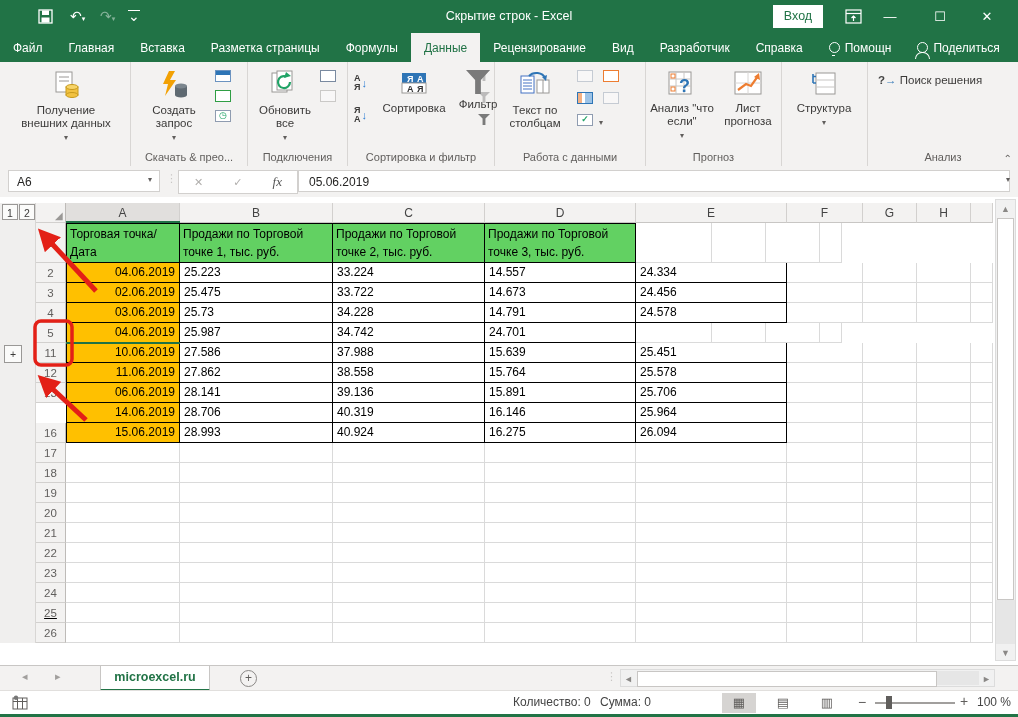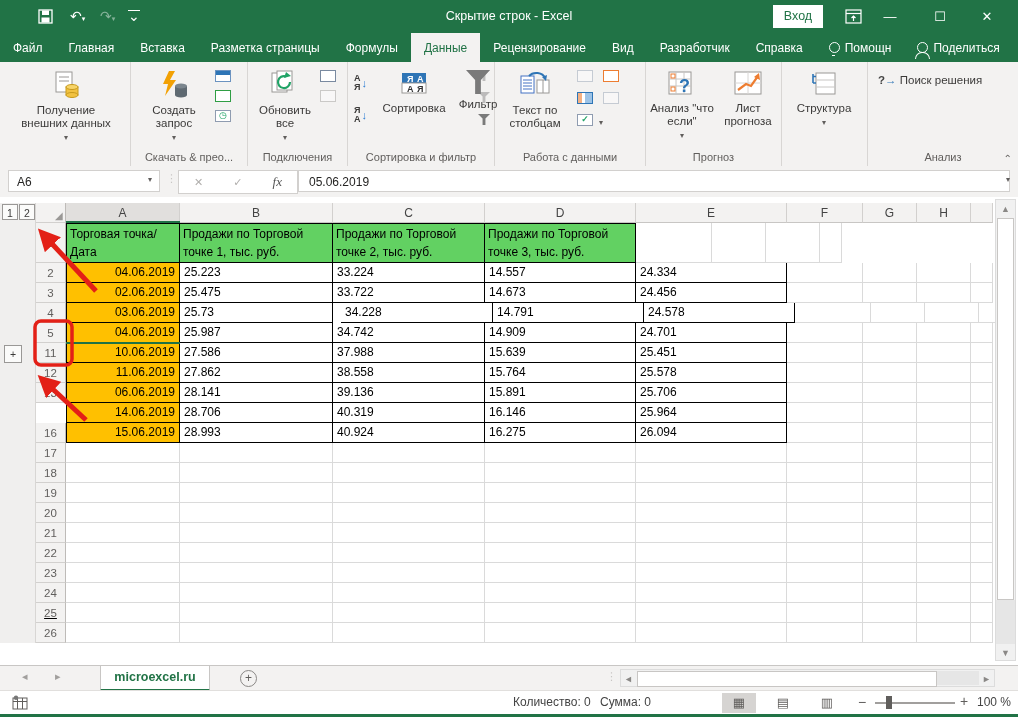--- a/index.html
+++ b/index.html
@@ -363,35 +363,34 @@
         <div class="cell gl" style="width: 76px; height: 20px;"></div>
         <div class="cell gl" style="width: 54px; height: 20px;"></div>
         <div class="cell gl" style="width: 54px; height: 20px;"></div>
         <div class="cell gl" style="width: 22px; height: 20px;"></div>
       </div>
       <div class="grow" style="height: 20px;">
         <div class="gut" style="height: 20px;"></div>
         <div class="rowhead" style="height: 20px;">4</div>
         <div class="cell blk blkl datec" style="width: 114px; height: 20px;">03.06.2019</div>
         <div class="cell blk valc" style="width: 153px; height: 20px;">25.73</div>
-        <div class="cell blk valc" style="width: 152px; height: 20px; margin-left: 8px;">34.228</div>
+        <div class="cell blk valc" style="width: 152px; height: 20px;">34.228</div>
         <div class="cell blk valc" style="width: 151px; height: 20px;">14.791</div>
         <div class="cell blk valc" style="width: 151px; height: 20px;">24.578</div>
         <div class="cell gl" style="width: 76px; height: 20px;"></div>
         <div class="cell gl" style="width: 54px; height: 20px;"></div>
         <div class="cell gl" style="width: 54px; height: 20px;"></div>
         <div class="cell gl" style="width: 22px; height: 20px;"></div>
       </div>
       <div class="grow" style="height: 20px;">
         <div class="gut" style="height: 20px;"></div>
         <div class="rowhead" style="height: 20px;">5</div>
         <div class="cell blk blkl datec" style="width: 114px; height: 20px;">04.06.2019</div>
         <div class="cell blk valc" style="width: 153px; height: 20px;">25.987</div>
         <div class="cell blk valc" style="width: 152px; height: 20px;">34.742</div>
-        <div class="cell blk valc" style="width: 151px; height: 20px;">14.909</div>
         <div class="cell blk valc" style="width: 151px; height: 20px;">24.701</div>
         <div class="cell gl" style="width: 76px; height: 20px;"></div>
         <div class="cell gl" style="width: 54px; height: 20px;"></div>
         <div class="cell gl" style="width: 54px; height: 20px;"></div>
         <div class="cell gl" style="width: 22px; height: 20px;"></div>
       </div>
       <div class="grow" style="height: 20px;">
         <div class="gut" style="height: 20px;"></div>
         <div class="rowhead" style="height: 20px;">11</div>
         <div class="cell blk blkl datec" style="width: 114px; height: 20px;">10.06.2019</div>

